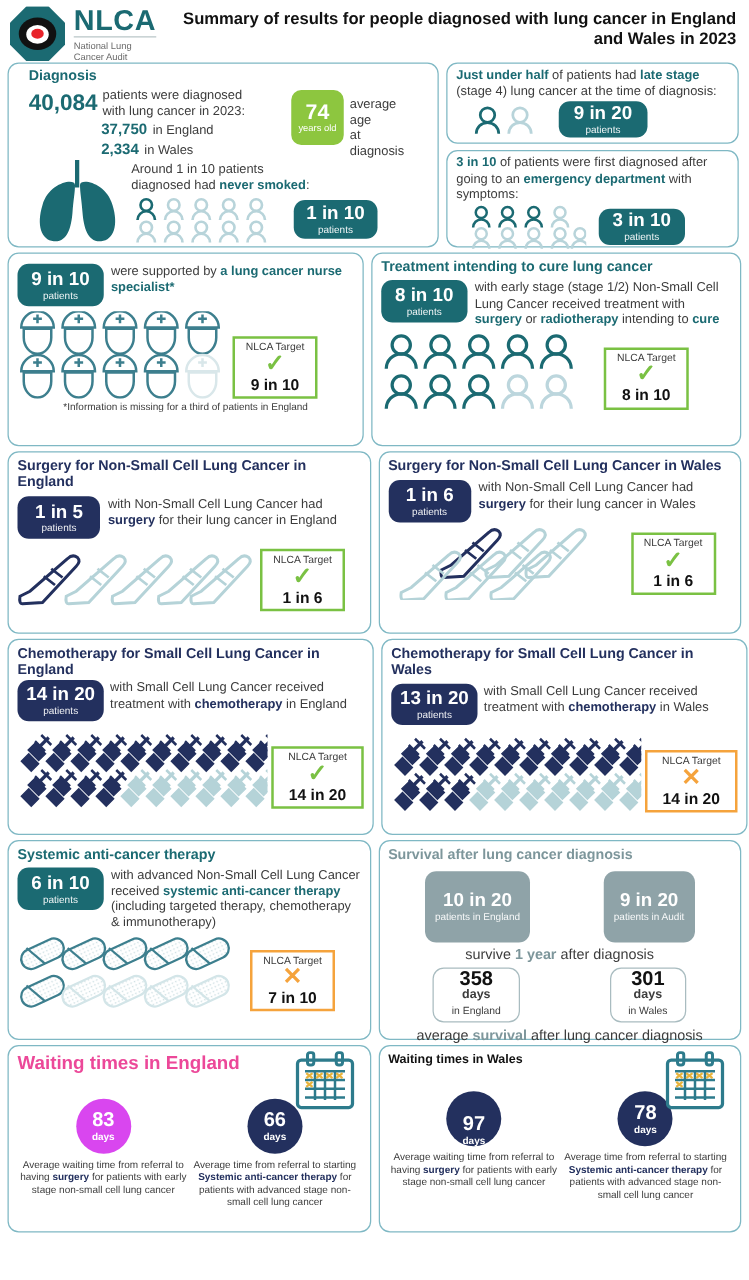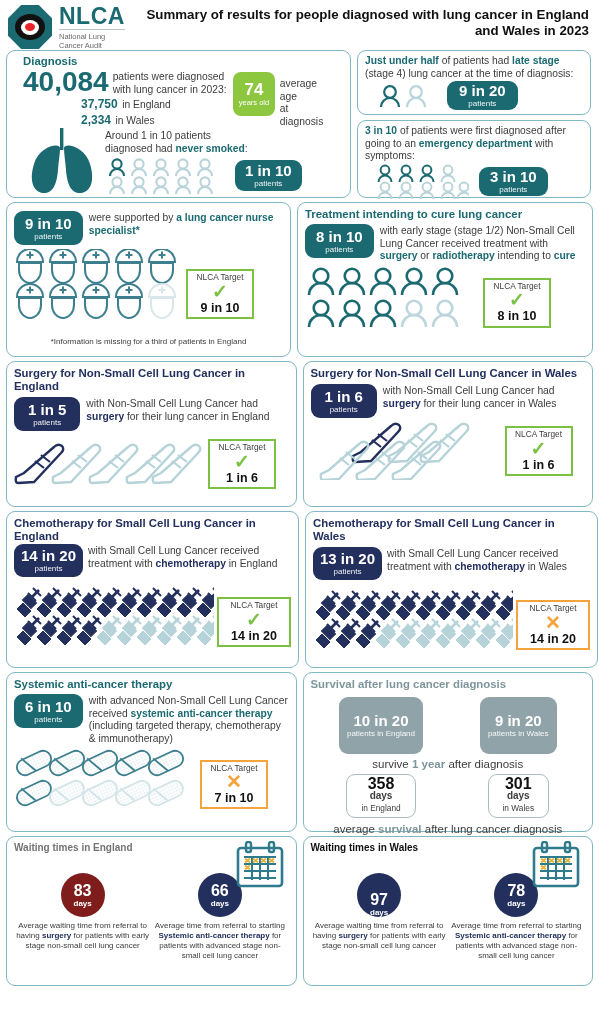--- a/index.html
+++ b/index.html
@@ -103,21 +103,21 @@
   </div>
 
   <div class="row" style="align-items:stretch;">
 
     <div class="card" style="width:345px; height:148px; padding:4px 16px;">
       <div class="card-title">Diagnosis</div>
 
       <div style="display:flex; gap:6px; margin-top:2px;">
         <div style="width:215px;">
           <div style="display:flex; align-items:flex-start; gap:4px;">
-            <div style="font-size:28px;font-weight:bold;line-height:24px;" class="t-teal">40,084</div>
+            <div style="font-size:18px;font-weight:bold;line-height:24px;" class="t-teal">40,084</div>
             <div style="padding-top:1px;">
               <div class="body-txt">patients were diagnosed</div>
               <div class="body-txt">with lung cancer in 2023:</div>
             </div>
           </div>
           <div style="margin-left:58px; line-height:14px;">
             <div><span class="b t-teal" style="font-size:12px;">37,750</span>
               <span class="body-txt">in England</span></div>
             <div><span class="b t-teal" style="font-size:12px;">2,334</span>
               <span class="body-txt">in Wales</span></div>
@@ -327,21 +327,21 @@
                 <use href="#nursehead" x="132" y="35"></use>
               </g>
           </svg>
         </div>
         <div class="target">
           <span class="lab">NLCA Target</span>
           <span class="mark">✓</span>
           <span class="val">9 in 10</span>
         </div>
       </div>
-      <div class="tiny" style="text-align:center;margin-top:18px;">*Information is missing for a third of patients in England</div>
+      <div class="tiny" style="text-align:center;margin-top:2px;">*Information is missing for a third of patients in England</div>
     </div>
 
     <div class="card">
       <div class="card-title">Treatment intending to cure lung cancer</div>
       <div style="display:flex;gap:6px;margin-top:3px;">
         <div class="pill pill-teal" style="padding:3px 11px;height:34px;">
           <span class="big">8 in 10</span>
           <span class="small">patients</span>
         </div>
         <div class="body-txt" style="padding-top:1px;">
@@ -630,21 +630,21 @@
 
     <div class="card">
       <div class="card-title t-grey">Survival after lung cancer diagnosis</div>
       <div style="display:flex;justify-content:space-around;margin-top:6px;">
         <div class="pill pill-grey" style="padding:16px 8px;">
           <span class="big">10 in 20</span>
           <span class="small">patients in England</span>
         </div>
         <div class="pill pill-grey" style="padding:2px 8px;">
           <span class="big">9 in 20</span>
-          <span class="small">patients in Wales</span>
+          <span class="small">patients in Audit</span>
         </div>
       </div>
       <div style="text-align:center;font-size:11.5px;margin-top:4px;">
         <span>survive </span><span class="t-grey b">1 year</span><span> after diagnosis</span>
       </div>
       <div style="display:flex;justify-content:space-around;margin-top:4px;">
         <div style="border:1.5px solid #a9bcc0;border-radius:9px;padding:3px 14px;text-align:center;line-height:12px;">
           <div style="font-size:16px;font-weight:bold;color:#111;">358</div>
           <div style="font-size:10px;font-weight:bold;">days</div>
           <div style="font-size:8.3px;">in England</div>
@@ -656,42 +656,42 @@
         </div>
       </div>
       <div style="text-align:center;font-size:11.5px;margin-top:5px;">
         <span>average </span><span class="t-grey b">survival</span><span> after lung cancer diagnosis</span>
       </div>
     </div>
   </div>
 
   <div class="two" style="height:150px;">
     <div class="card">
-      <div style="font-size:10px;font-weight:bold;color:#737373;">Waiting times in England</div>
+      <div style="font-size:15px;font-weight:bold;color:#ec4899;">Waiting times in England</div>
       <div style="position:absolute;right:10px;top:4px;">
         <svg width="52" height="48" viewBox="0 0 52 48">
           <rect x="4" y="7" width="44" height="38" rx="3" fill="none" stroke="#2d7b8c" stroke-width="2.6"></rect>
           <rect x="12" y="1" width="5" height="10" rx="2" fill="none" stroke="#2d7b8c" stroke-width="2.4"></rect>
           <rect x="35" y="1" width="5" height="10" rx="2" fill="none" stroke="#2d7b8c" stroke-width="2.4"></rect>
           <g stroke="#2d7b8c" stroke-width="2">
             <path d="M10 16 h32 M10 23 h32 M10 30 h32 M10 37 h32"></path>
             <path d="M18 16 v23 M26 16 v23 M34 16 v23"></path>
           </g>
           <g stroke="#e8b33c" stroke-width="1.8">
             <path d="M11 17.5 l5 4 M16 17.5 l-5 4"></path>
             <path d="M19 17.5 l5 4 M24 17.5 l-5 4"></path>
             <path d="M27 17.5 l5 4 M32 17.5 l-5 4"></path>
             <path d="M35 17.5 l5 4 M40 17.5 l-5 4"></path>
             <path d="M11 24.5 l5 4 M16 24.5 l-5 4"></path>
           </g>
         </svg>
       </div>
       <div style="display:flex;margin-top:20px;">
         <div style="flex:1;text-align:center;">
-          <div style="width:44px;height:44px;border-radius:50%;background:#7f1d1d;color:#fff;margin:0 auto;
+          <div style="width:44px;height:44px;border-radius:50%;background:#d946ef;color:#fff;margin:0 auto;
                       display:flex;flex-direction:column;align-items:center;justify-content:center;">
             <span style="font-size:16px;font-weight:bold;line-height:16px;">83</span>
             <span style="font-size:8px;font-weight:bold;">days</span>
           </div>
           <div class="tiny" style="margin-top:4px;line-height:10px;padding:0 2px;">
             <span>Average waiting time from referral to having </span><span class="b t-navy">surgery</span><span> for patients with early stage non-small cell lung cancer</span>
           </div>
         </div>
         <div style="flex:1;text-align:center;">
           <div style="width:44px;height:44px;border-radius:50%;background:#23305e;color:#fff;margin:0 auto;

